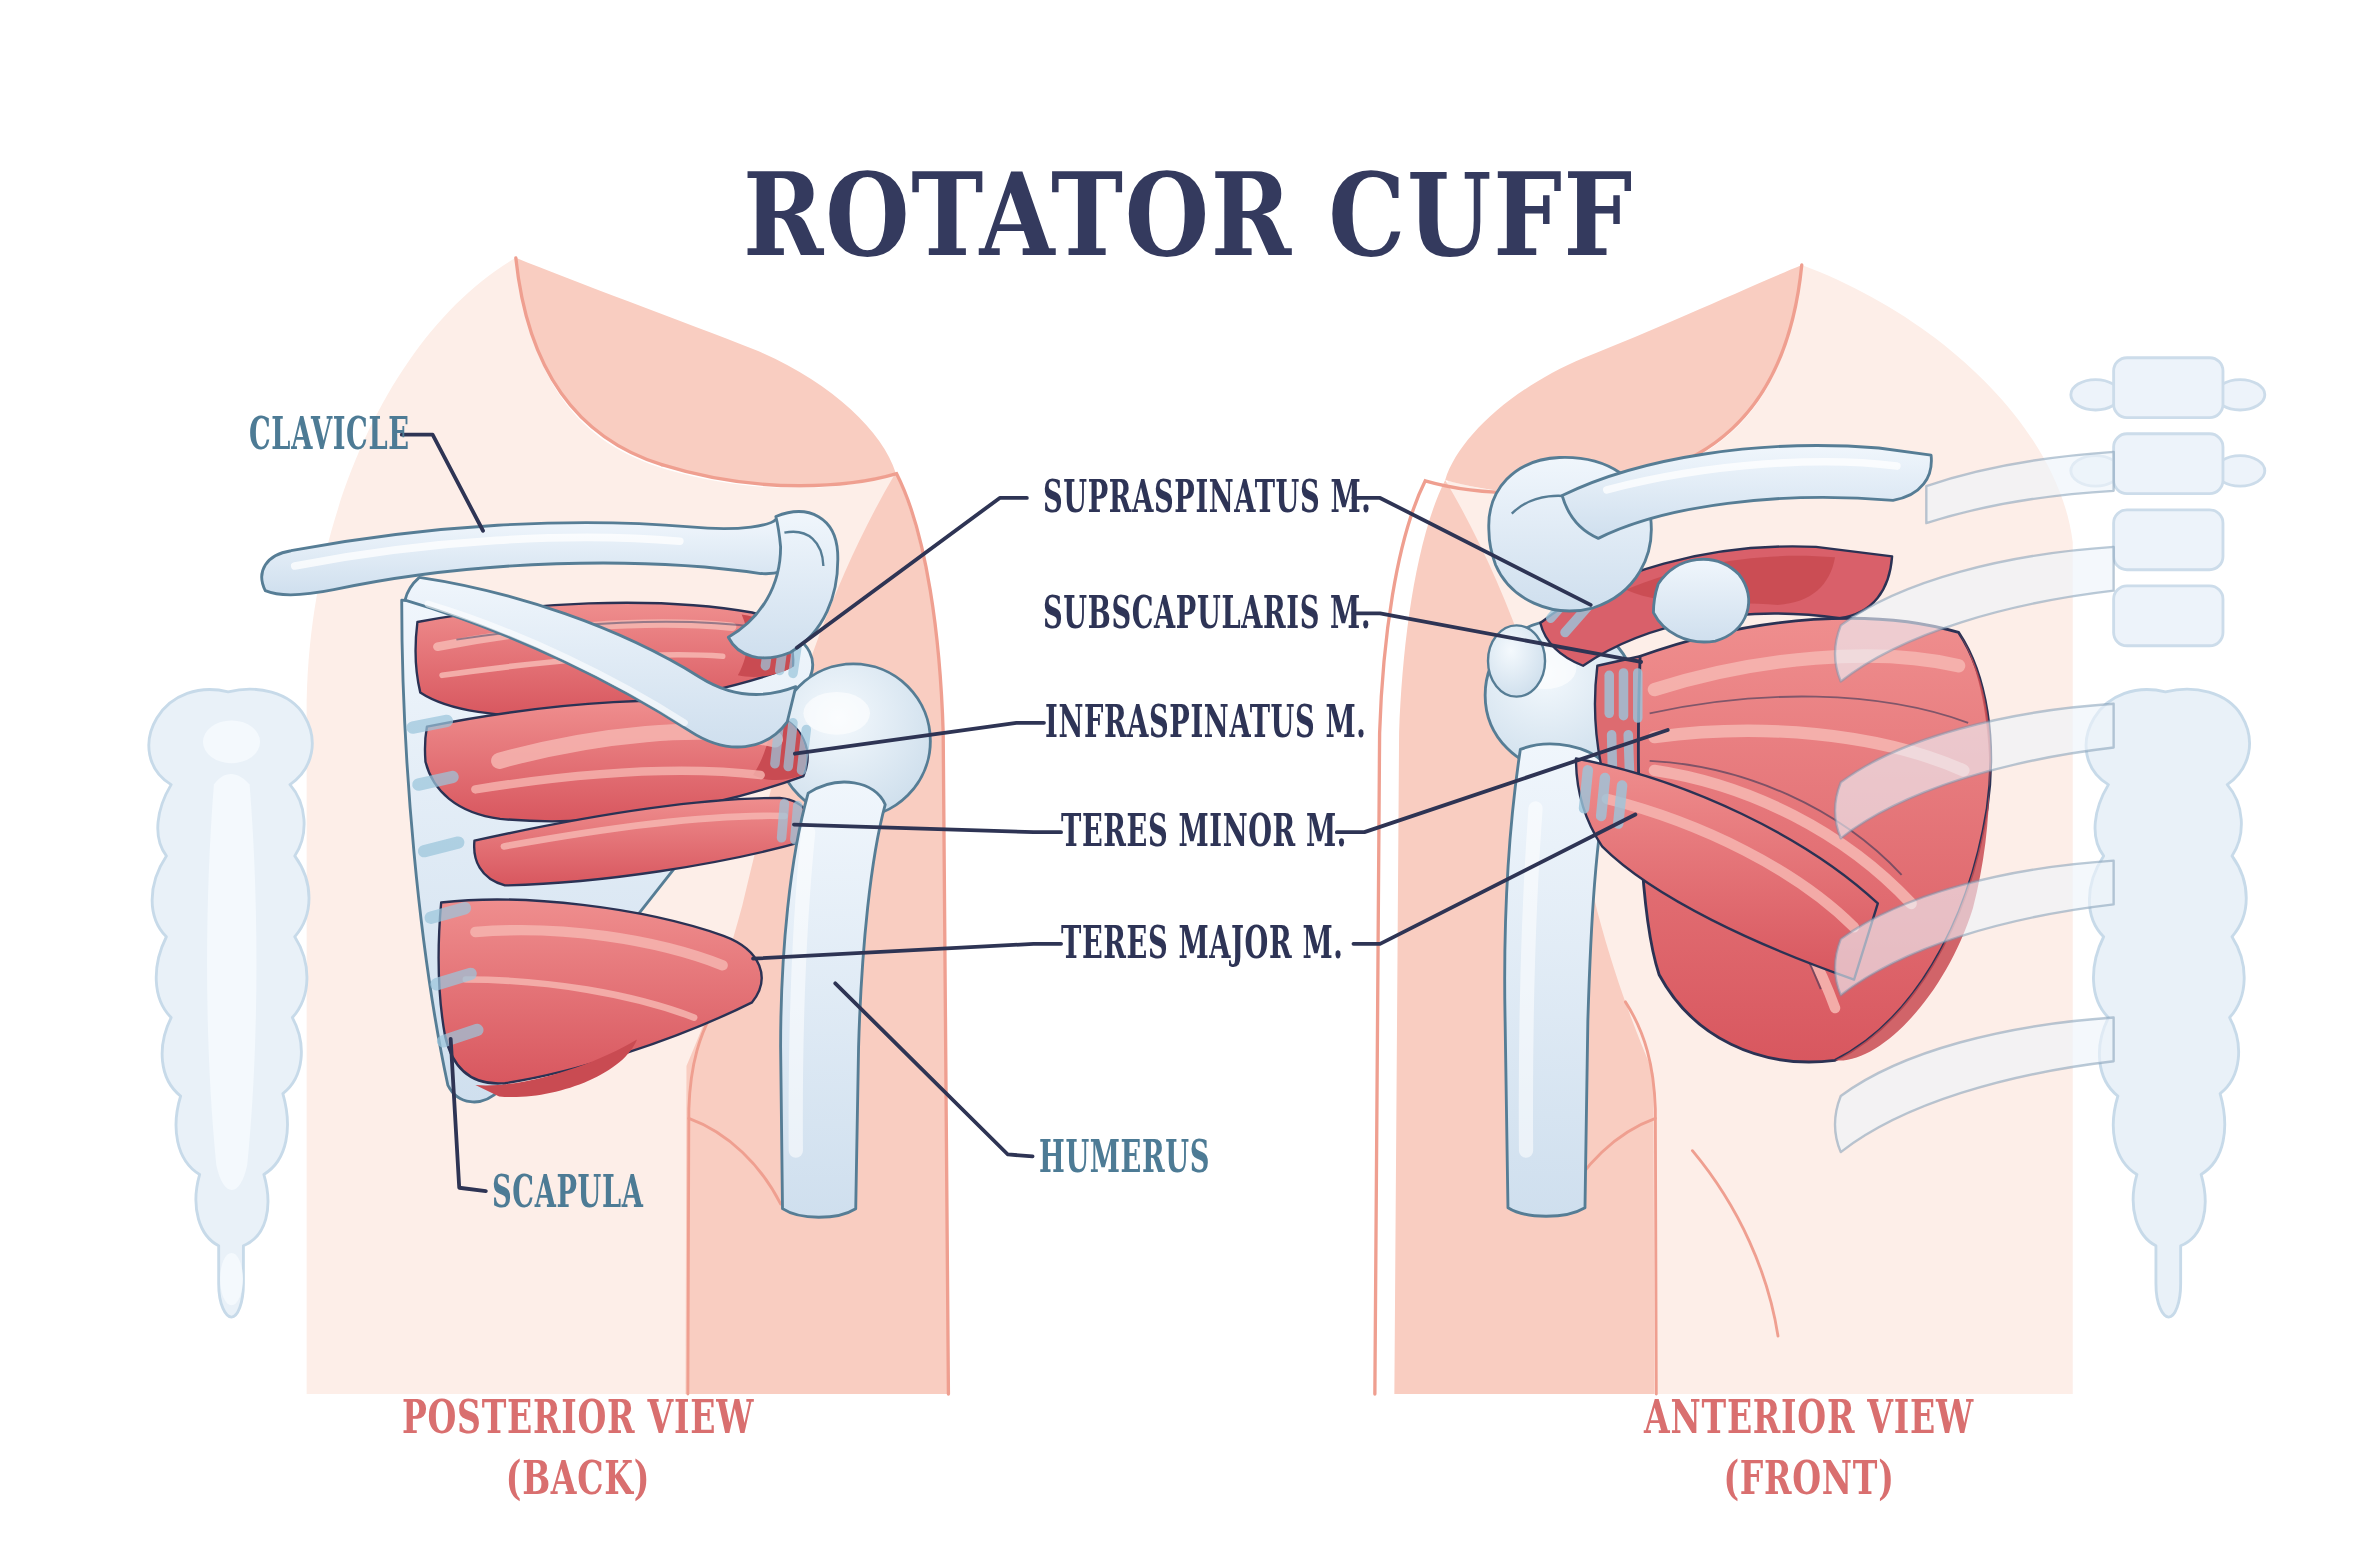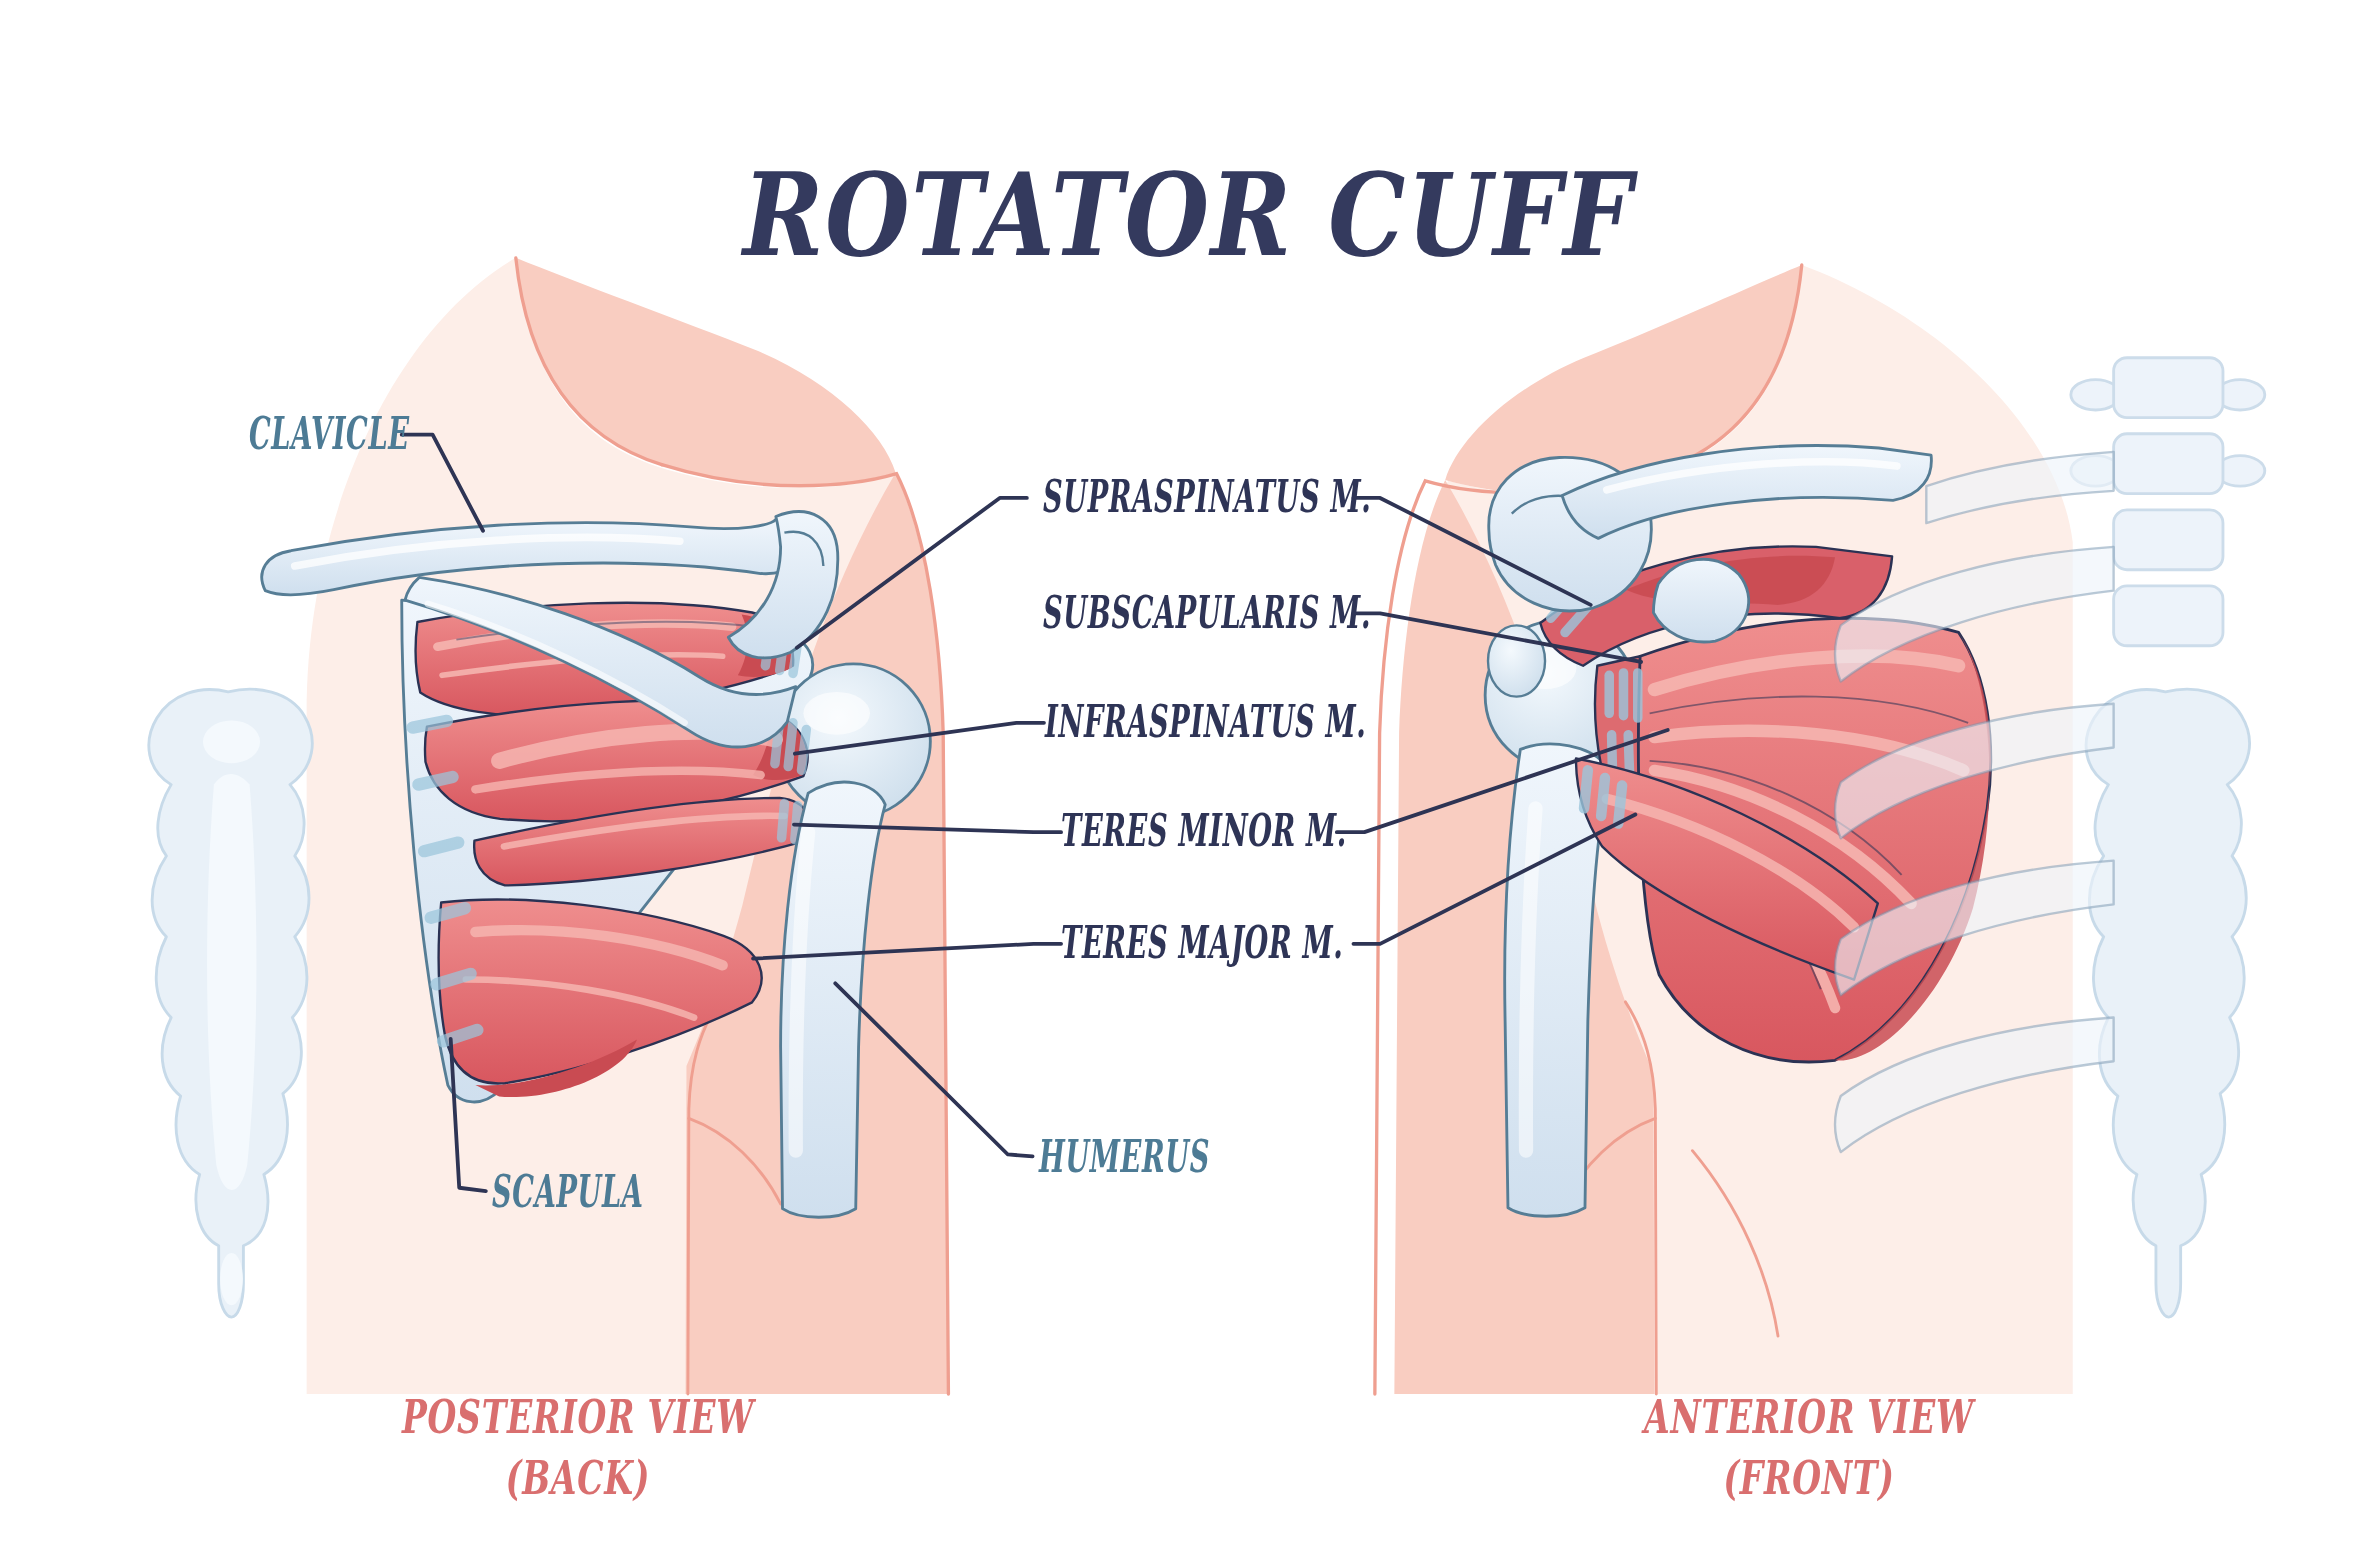--- a/index.html
+++ b/index.html
@@ -1,17 +1,17 @@
 <!DOCTYPE html>
 <html style="font-size:7.6px"><head>
 <meta charset="utf-8">
 <style>
   html,body{margin:0;padding:0;background:#ffffff;}
   .stage{position:relative;width:2377px;height:1564px;background:#ffffff;overflow:hidden;
-         font-family:"DejaVu Serif",serif;font-style:italic;}
+         font-family:"DejaVu Serif",serif;}
   svg{position:absolute;left:0;top:0;}
   .title{position:absolute;left:0;right:0;top:148px;text-align:center;
          font-size:114px;font-weight:bold;color:#343a5e;letter-spacing:1.9px;
          transform:scaleX(.85);transform-origin:50% 0;white-space:nowrap;}
   .lbl{position:absolute;font-weight:bold;font-size:44px;line-height:1;color:#2e3456;
        letter-spacing:1px;white-space:nowrap;transform:scaleX(.62);transform-origin:0 50%;}
   .lbl.bone{color:#4d7b95;}
   .caption{position:absolute;width:666px;text-align:center;font-weight:bold;
            font-size:46px;line-height:1.32;color:#d96f6f;letter-spacing:1px;
            transform:scaleX(.72);transform-origin:50% 0;}

